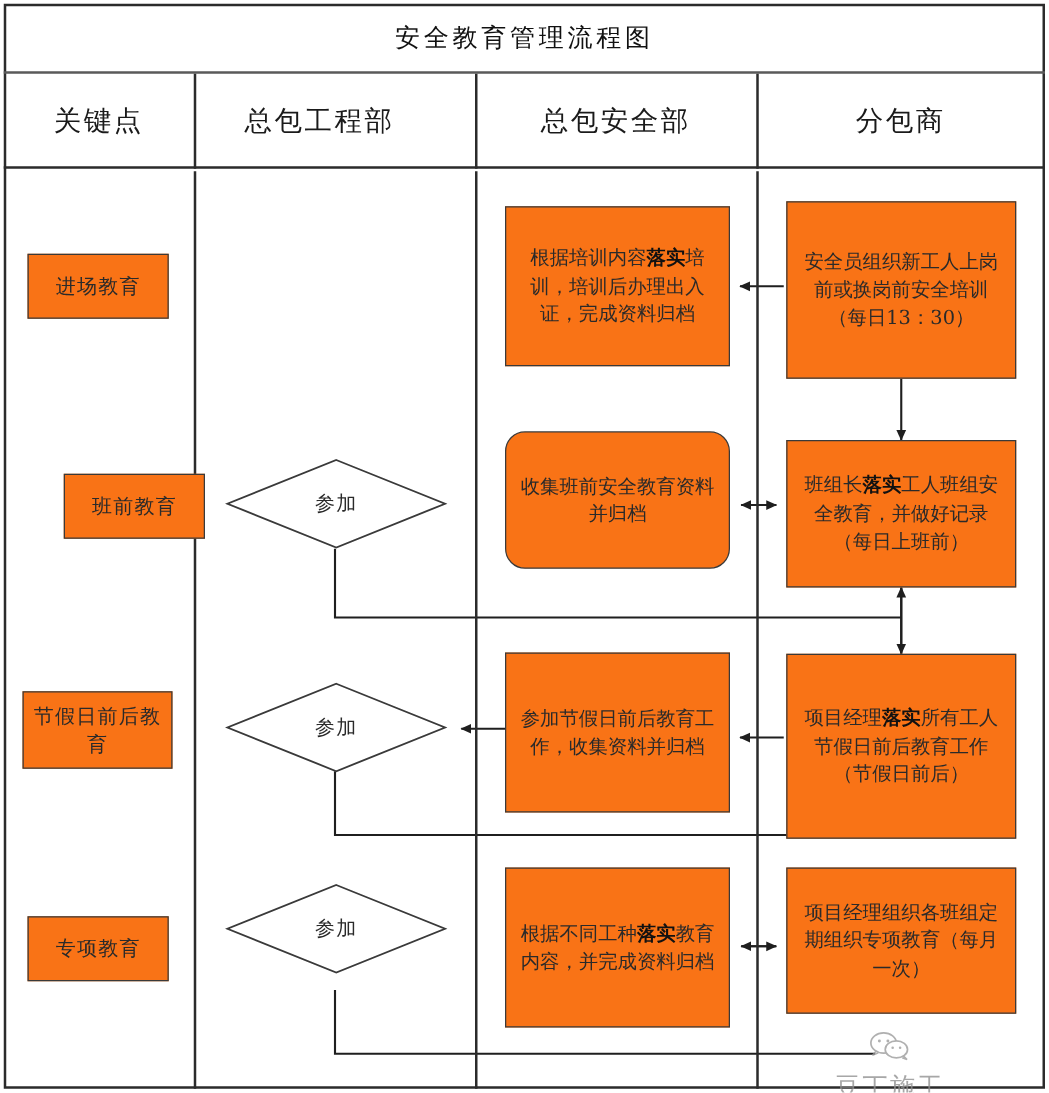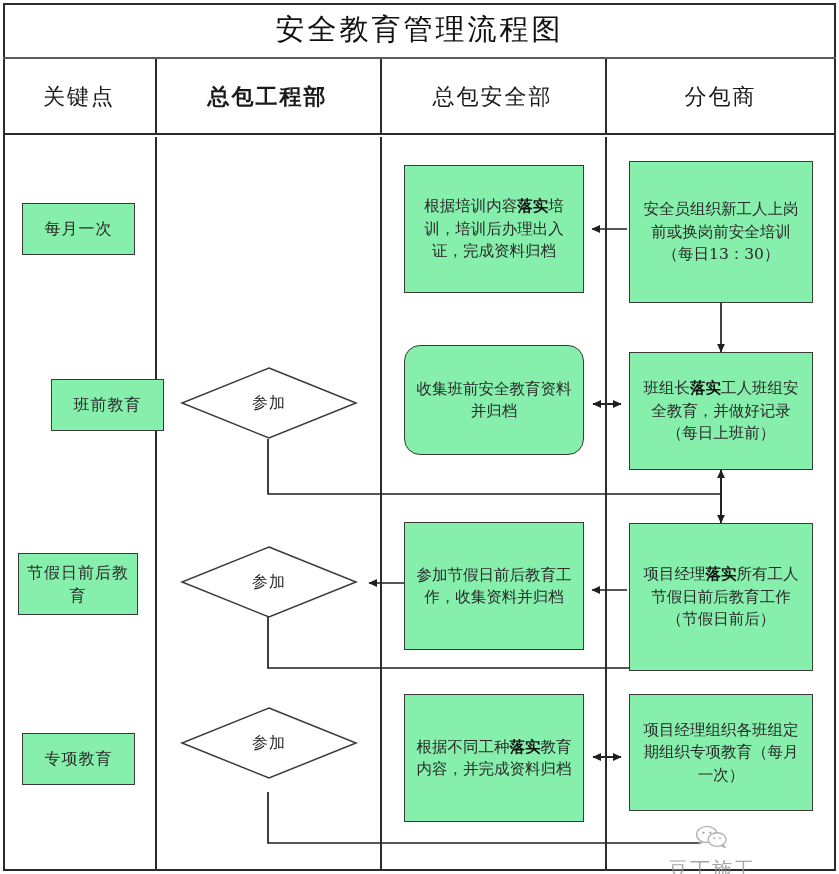--- a/index.html
+++ b/index.html
@@ -23,21 +23,21 @@
   }
   
   .title-band{
     position:absolute;left:3px;top:3px;
     width:833px;height:56px;
     box-sizing:border-box;
     border-bottom:2px solid #5a5a5a;
     display:flex;align-items:center;justify-content:center;
   }
   .title-text{
-    font-size:29px;letter-spacing:3px;
+    font-size:20px;letter-spacing:3px;
     font-weight:400;
     color:#111;
   }
   
   .header-band{
     position:absolute;left:3px;top:59px;
     width:833px;height:76px;
     box-sizing:border-box;
     border-bottom:2px solid #2b2b2b;
   }
@@ -50,21 +50,21 @@
   
   .col-rule{
     position:absolute;
     width:2px;background:#2b2b2b;
   }
   
   .pbox{
     position:absolute;
     box-sizing:border-box;
     border:1.6px solid #3a3a3a;
-    background:#86efac;
+    background:#f97316;
     display:flex;align-items:center;justify-content:center;
     text-align:center;
     line-height:1.45;
     padding:4px 7px;
     font-size:15.5px;
     color:#2a2a2a;
   }
   .pbox .inner{width:100%;}
   .pbox b{font-weight:700;color:#111;}
   .keybox{
@@ -143,35 +143,35 @@
   </svg>
 
   <div class="outer-frame"></div>
 
   <div class="title-band">
     <div class="title-text">安全教育管理流程图</div>
   </div>
 
   <div class="header-band">
     <div class="header-cell" style="left:0px;width:152px;">关键点</div>
-    <div class="header-cell" style="left:152px;width:225px;font-weight:bold;">总包工程部</div>
+    <div class="header-cell" style="left:140px;width:225px;">总包工程部</div>
     <div class="header-cell" style="left:377px;width:225px;">总包安全部</div>
     <div class="header-cell" style="left:602px;width:231px;">分包商</div>
   </div>
 
   <div class="col-rule" style="left:155px;top:59px;height:76px;"></div>
   <div class="col-rule" style="left:380px;top:59px;height:76px;"></div>
   <div class="col-rule" style="left:605px;top:59px;height:76px;"></div>
 
   <div class="col-rule" style="left:155px;top:137px;height:734px;"></div>
   <div class="col-rule" style="left:380px;top:137px;height:734px;"></div>
   <div class="col-rule" style="left:605px;top:137px;height:734px;"></div>
 
   <div class="pbox keybox" style="left:22px;top:203px;width:113px;height:52px;">
-    <span class="inner">每月一次</span>
+    <span class="inner">进场教育</span>
   </div>
   <div class="pbox" style="left:404px;top:165px;width:180px;height:128px;">
     <span class="inner">根据培训内容<b>落实</b>培训，培训后办理出入证，完成资料归档</span>
   </div>
   <div class="pbox" style="left:629px;top:161px;width:184px;height:142px;">
     <span class="inner">安全员组织新工人上岗前或换岗前安全培训（每日13：30）</span>
   </div>
 
   <div class="pbox keybox" style="left:22px;top:379px;width:113px;height:52px;margin-left:29px;">
     <span class="inner">班前教育</span>

